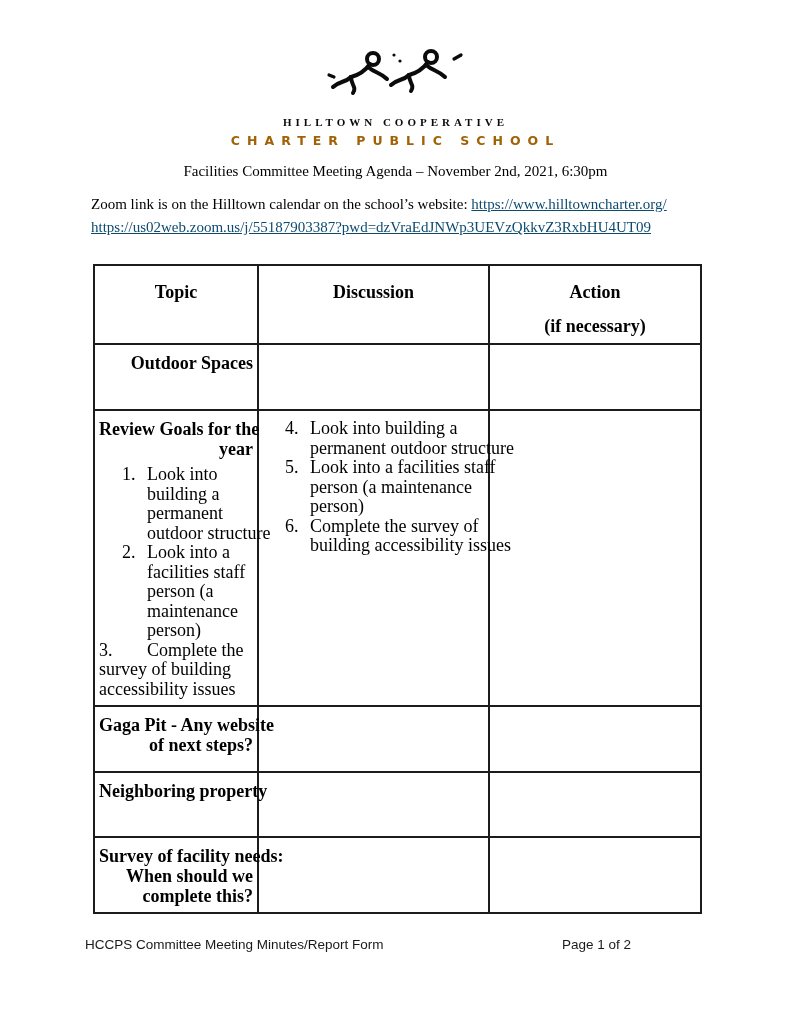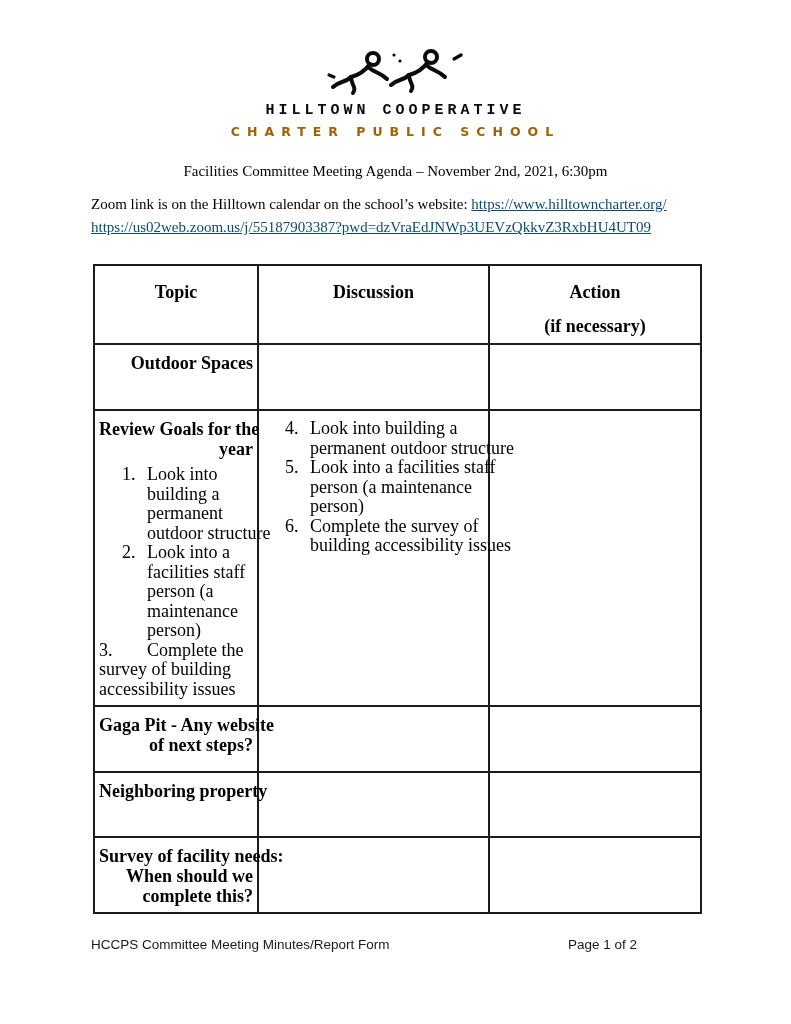--- a/index.html
+++ b/index.html
@@ -12,24 +12,24 @@
     background: #ffffff;
     color: #000;
     font-family: "Liberation Serif", serif;
     overflow: hidden;
   }
 
   
   .logo { position: absolute; top: 48px; left: 0; width: 100%; text-align: center; }
   .logo svg { display: block; margin: 0 auto; }
   .logo-line1 {
-    margin-top: 2px;
-    font-family: Liberation Mono, monospace;
+    margin-top: 16px;
+    font-family: Liberation Serif, serif;
     font-weight: bold;
-    font-size: 15px;
+    font-size: 11px;
     letter-spacing: 4px;
     color: #0b0b0b;
   }
   .logo-line2 {
     margin-top: 5px;
     font-family: "DejaVu Sans", sans-serif;
     font-weight: bold;
     font-size: 12.5px;
     letter-spacing: 7px;
     color: #a16207;
@@ -91,21 +91,21 @@
   .li3 { line-height: 19.5px; }
   .li3 .first { display: flex; }
   .li3 .num3 { flex: 0 0 48px; }
   .li3 .lline { display: block; white-space: nowrap; }
   .dlist { margin-top: 2px; line-height: 19.5px; }
   .dlist .li { margin-left: 22px; }
 
   
   .footer {
     position: absolute;
-    top: 937px; left: 91px;
+    top: 937px; left: 85px;
     width: 546px;
     display: flex;
     justify-content: space-between;
     font-family: "Liberation Sans", sans-serif;
     font-size: 13.5px;
     color: #1a1a1a;
   }
 </style>
 </head>
 <body>

